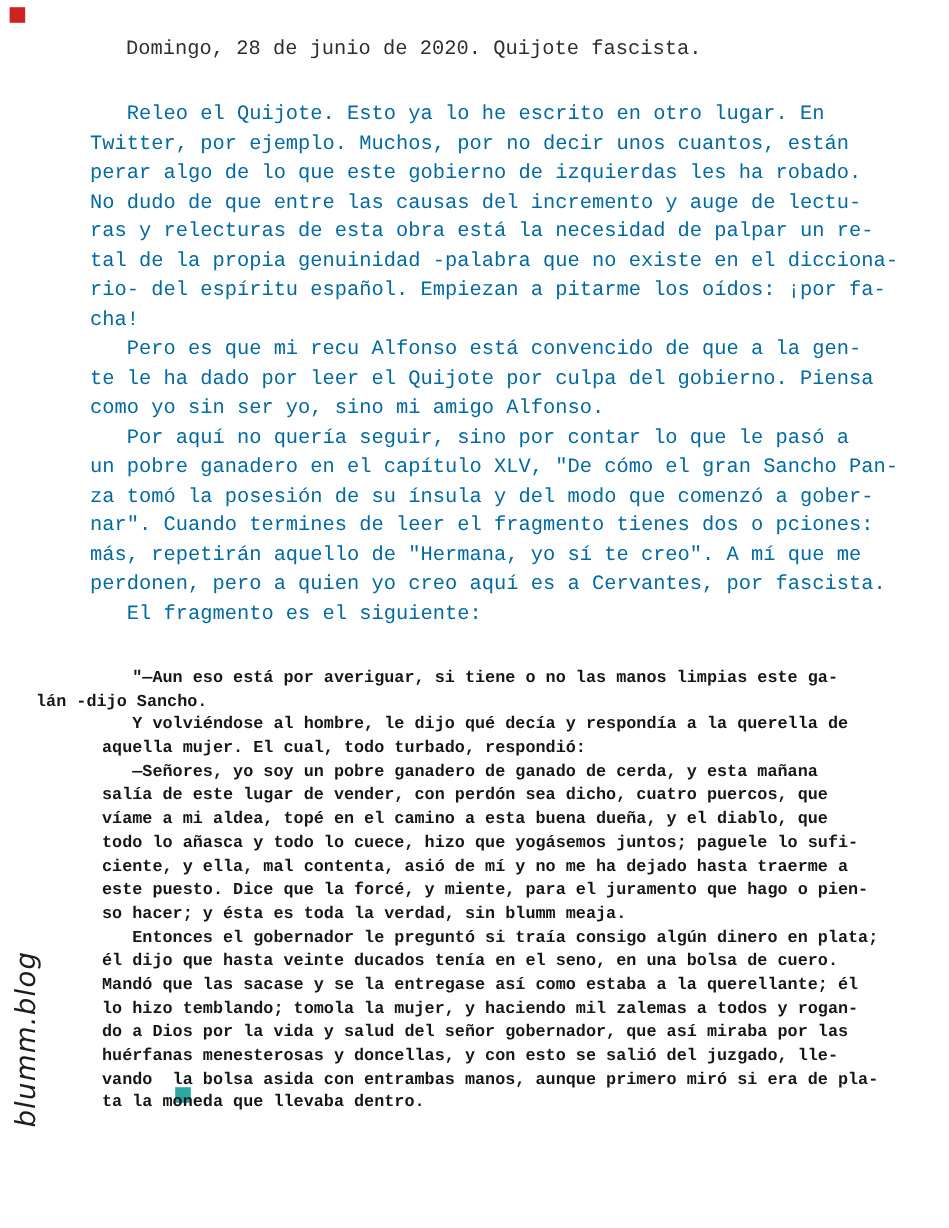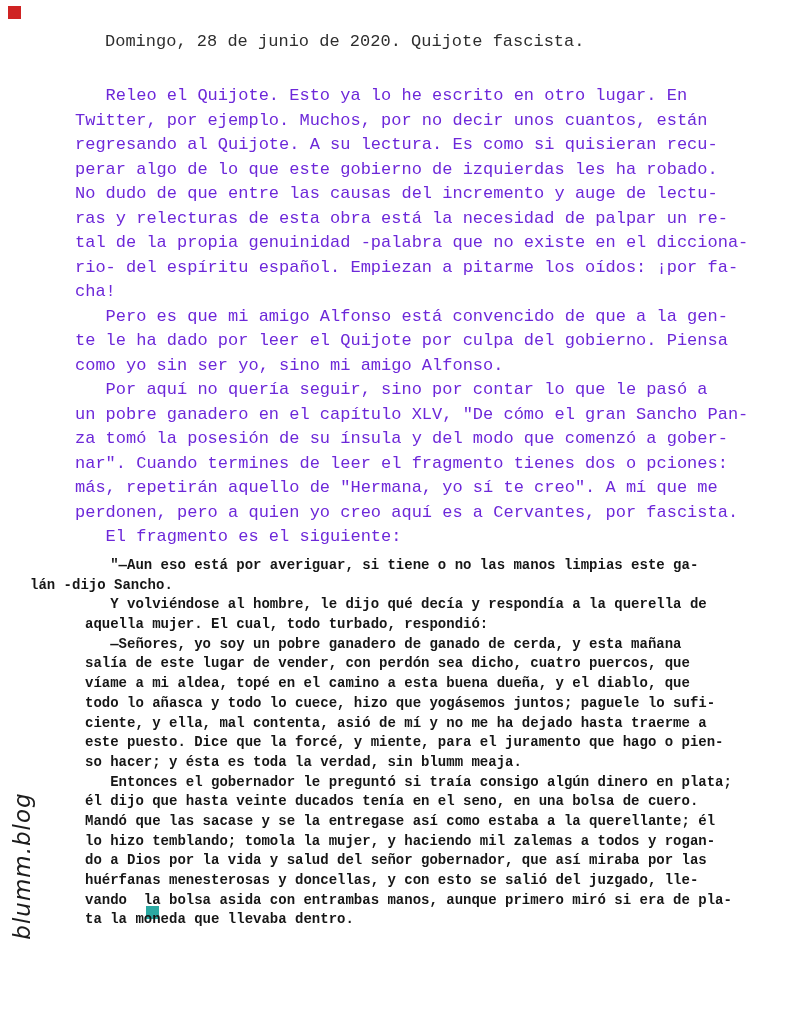--- a/index.html
+++ b/index.html
@@ -38,21 +38,21 @@
     white-space: pre;
     z-index: 1;
   }
   .body-text {
     position: absolute;
     left: 75px;
     top: 84px;
     width: 700px;
     font-size: 17px;
     line-height: 24.5px;
-    color: #6d28d9;
+    color: #0369a1;
     z-index: 1;
   }
   .body-text .line {
     white-space: pre;
     height: 24.5px;
   }
   .fragment-text {
     position: absolute;
     left: 85px;
     top: 556px;
@@ -90,28 +90,27 @@
 <div class="page">
 
   <div class="marker red-marker" style="background: rgb(207, 35, 35);"></div>
   <div class="marker teal-marker" style="background: rgb(43, 168, 162);"></div>
 
   <div class="date-line">Domingo, 28 de junio de 2020. Quijote fascista.</div>
 
   <div class="body-text">
     <div class="line">   Releo el Quijote. Esto ya lo he escrito en otro lugar. En</div>
     <div class="line">Twitter, por ejemplo. Muchos, por no decir unos cuantos, están</div>
-    <div class="line">regresando al Quijote. A su lectura. Es como si quisieran recu-</div>
     <div class="line">perar algo de lo que este gobierno de izquierdas les ha robado.</div>
     <div class="line">No dudo de que entre las causas del incremento y auge de lectu-</div>
     <div class="line">ras y relecturas de esta obra está la necesidad de palpar un re-</div>
     <div class="line">tal de la propia genuinidad -palabra que no existe en el dicciona-</div>
     <div class="line">rio- del espíritu español. Empiezan a pitarme los oídos: ¡por fa-</div>
     <div class="line">cha!</div>
-    <div class="line">   Pero es que mi amigo Alfonso está convencido de que a la gen-</div>
+    <div class="line">   Pero es que mi recu Alfonso está convencido de que a la gen-</div>
     <div class="line">te le ha dado por leer el Quijote por culpa del gobierno. Piensa</div>
     <div class="line">como yo sin ser yo, sino mi amigo Alfonso.</div>
     <div class="line">   Por aquí no quería seguir, sino por contar lo que le pasó a</div>
     <div class="line">un pobre ganadero en el capítulo XLV, "De cómo el gran Sancho Pan-</div>
     <div class="line">za tomó la posesión de su ínsula y del modo que comenzó a gober-</div>
     <div class="line">nar". Cuando termines de leer el fragmento tienes dos o pciones:</div>
     <div class="line">más, repetirán aquello de "Hermana, yo sí te creo". A mí que me</div>
     <div class="line">perdonen, pero a quien yo creo aquí es a Cervantes, por fascista.</div>
     <div class="line">   El fragmento es el siguiente:</div>
   </div>

